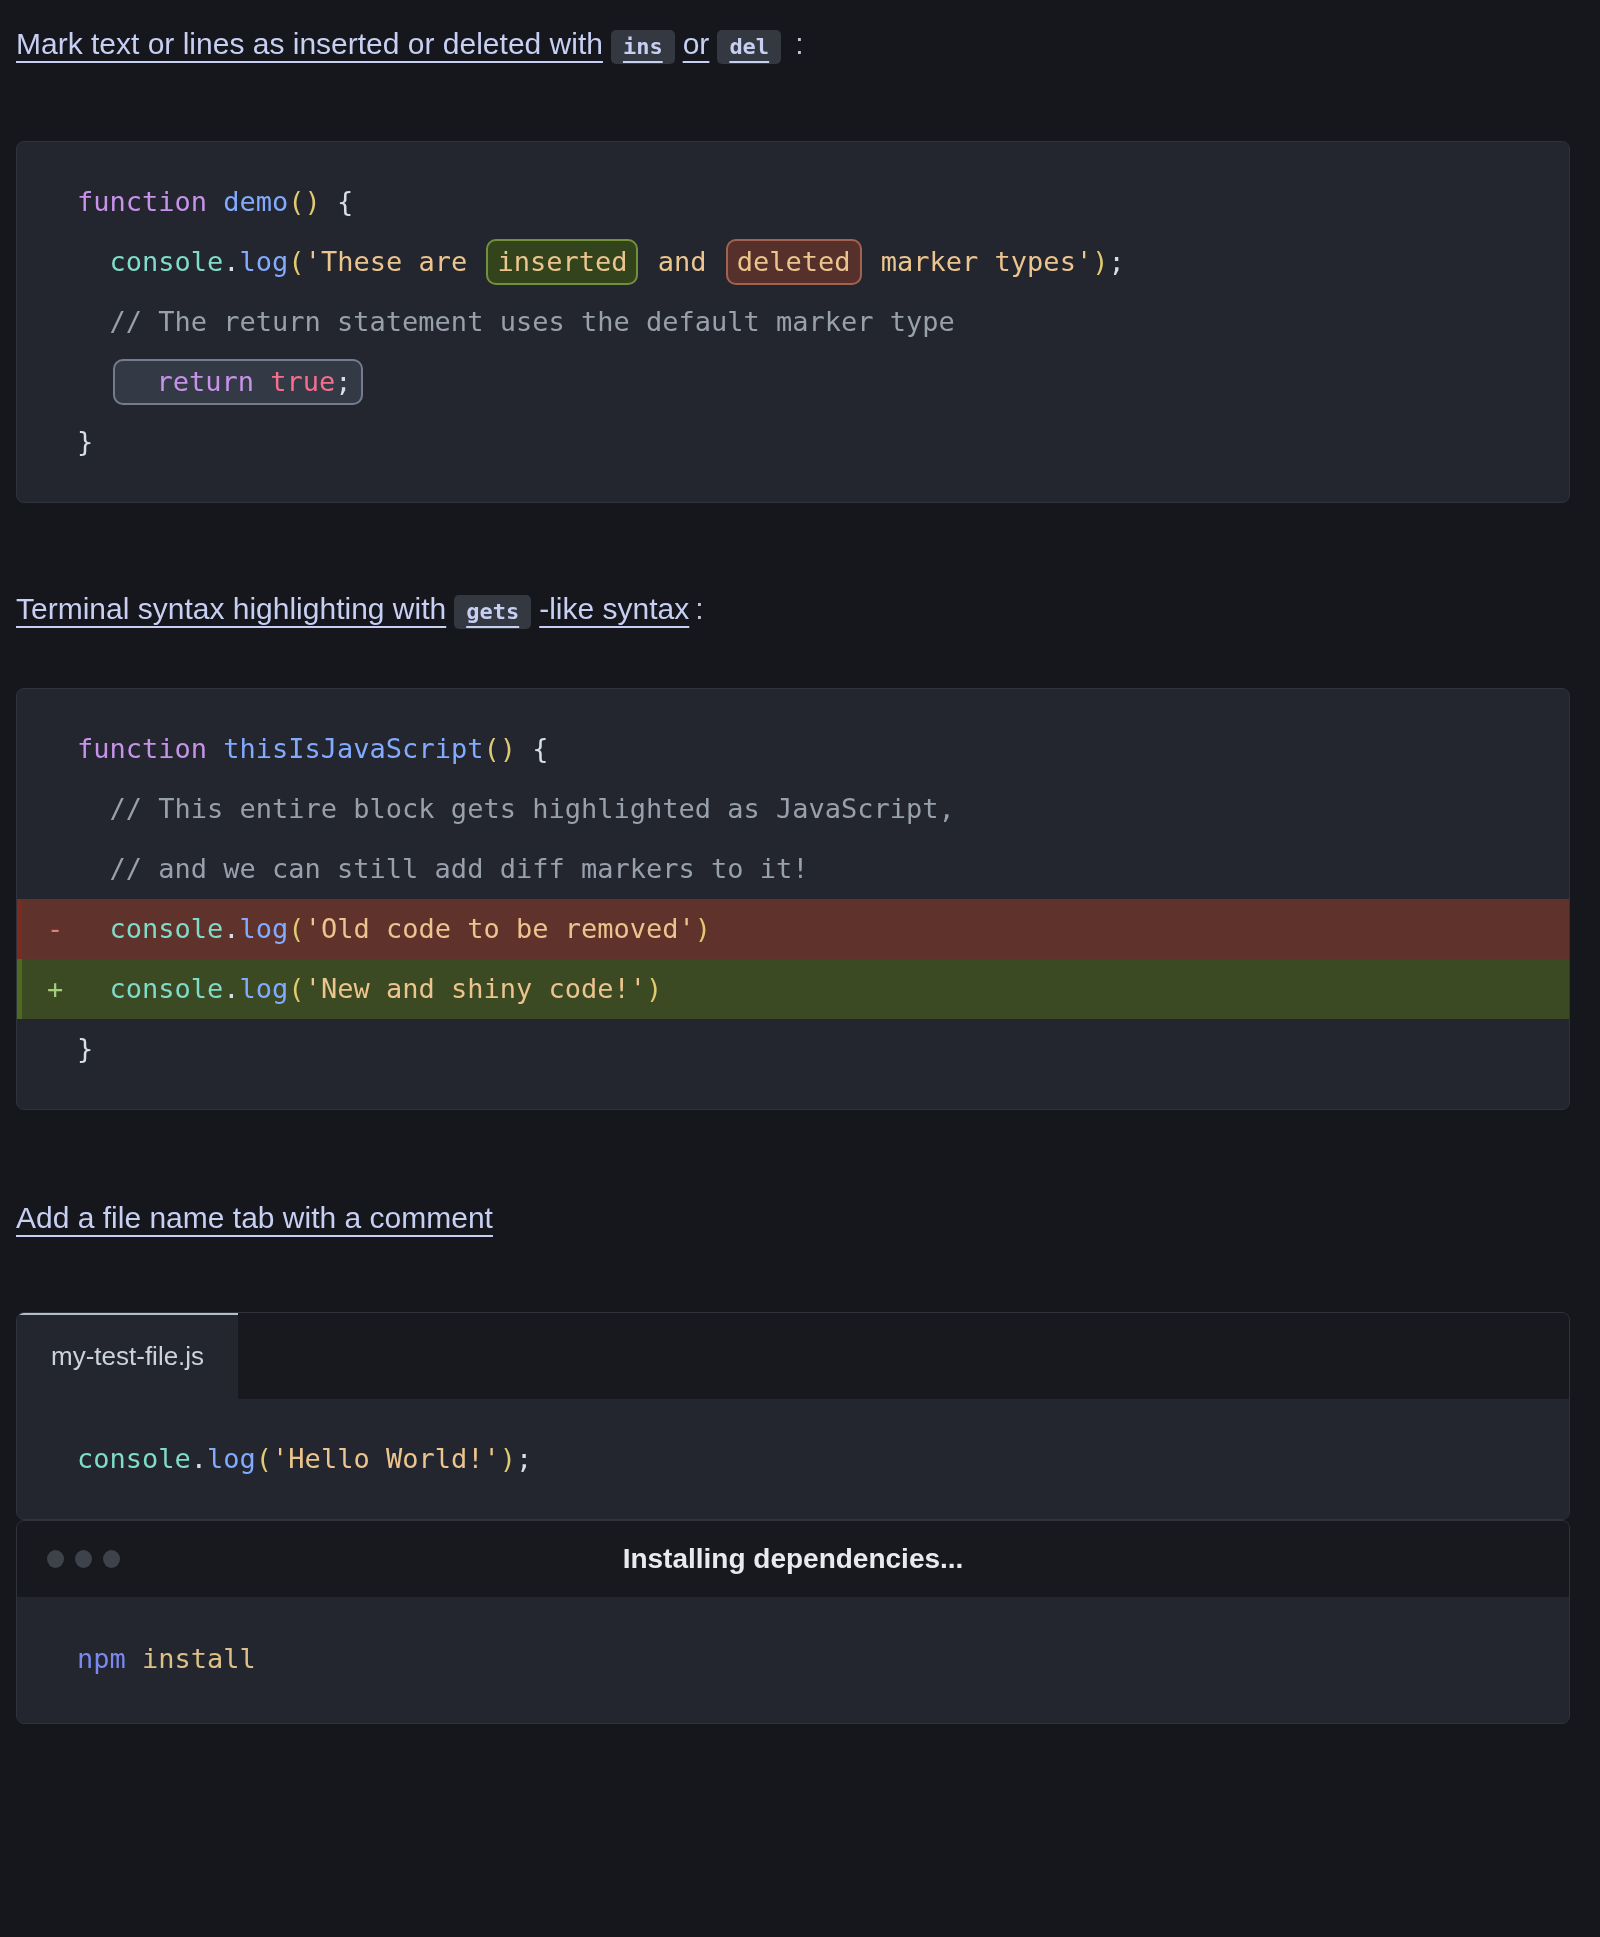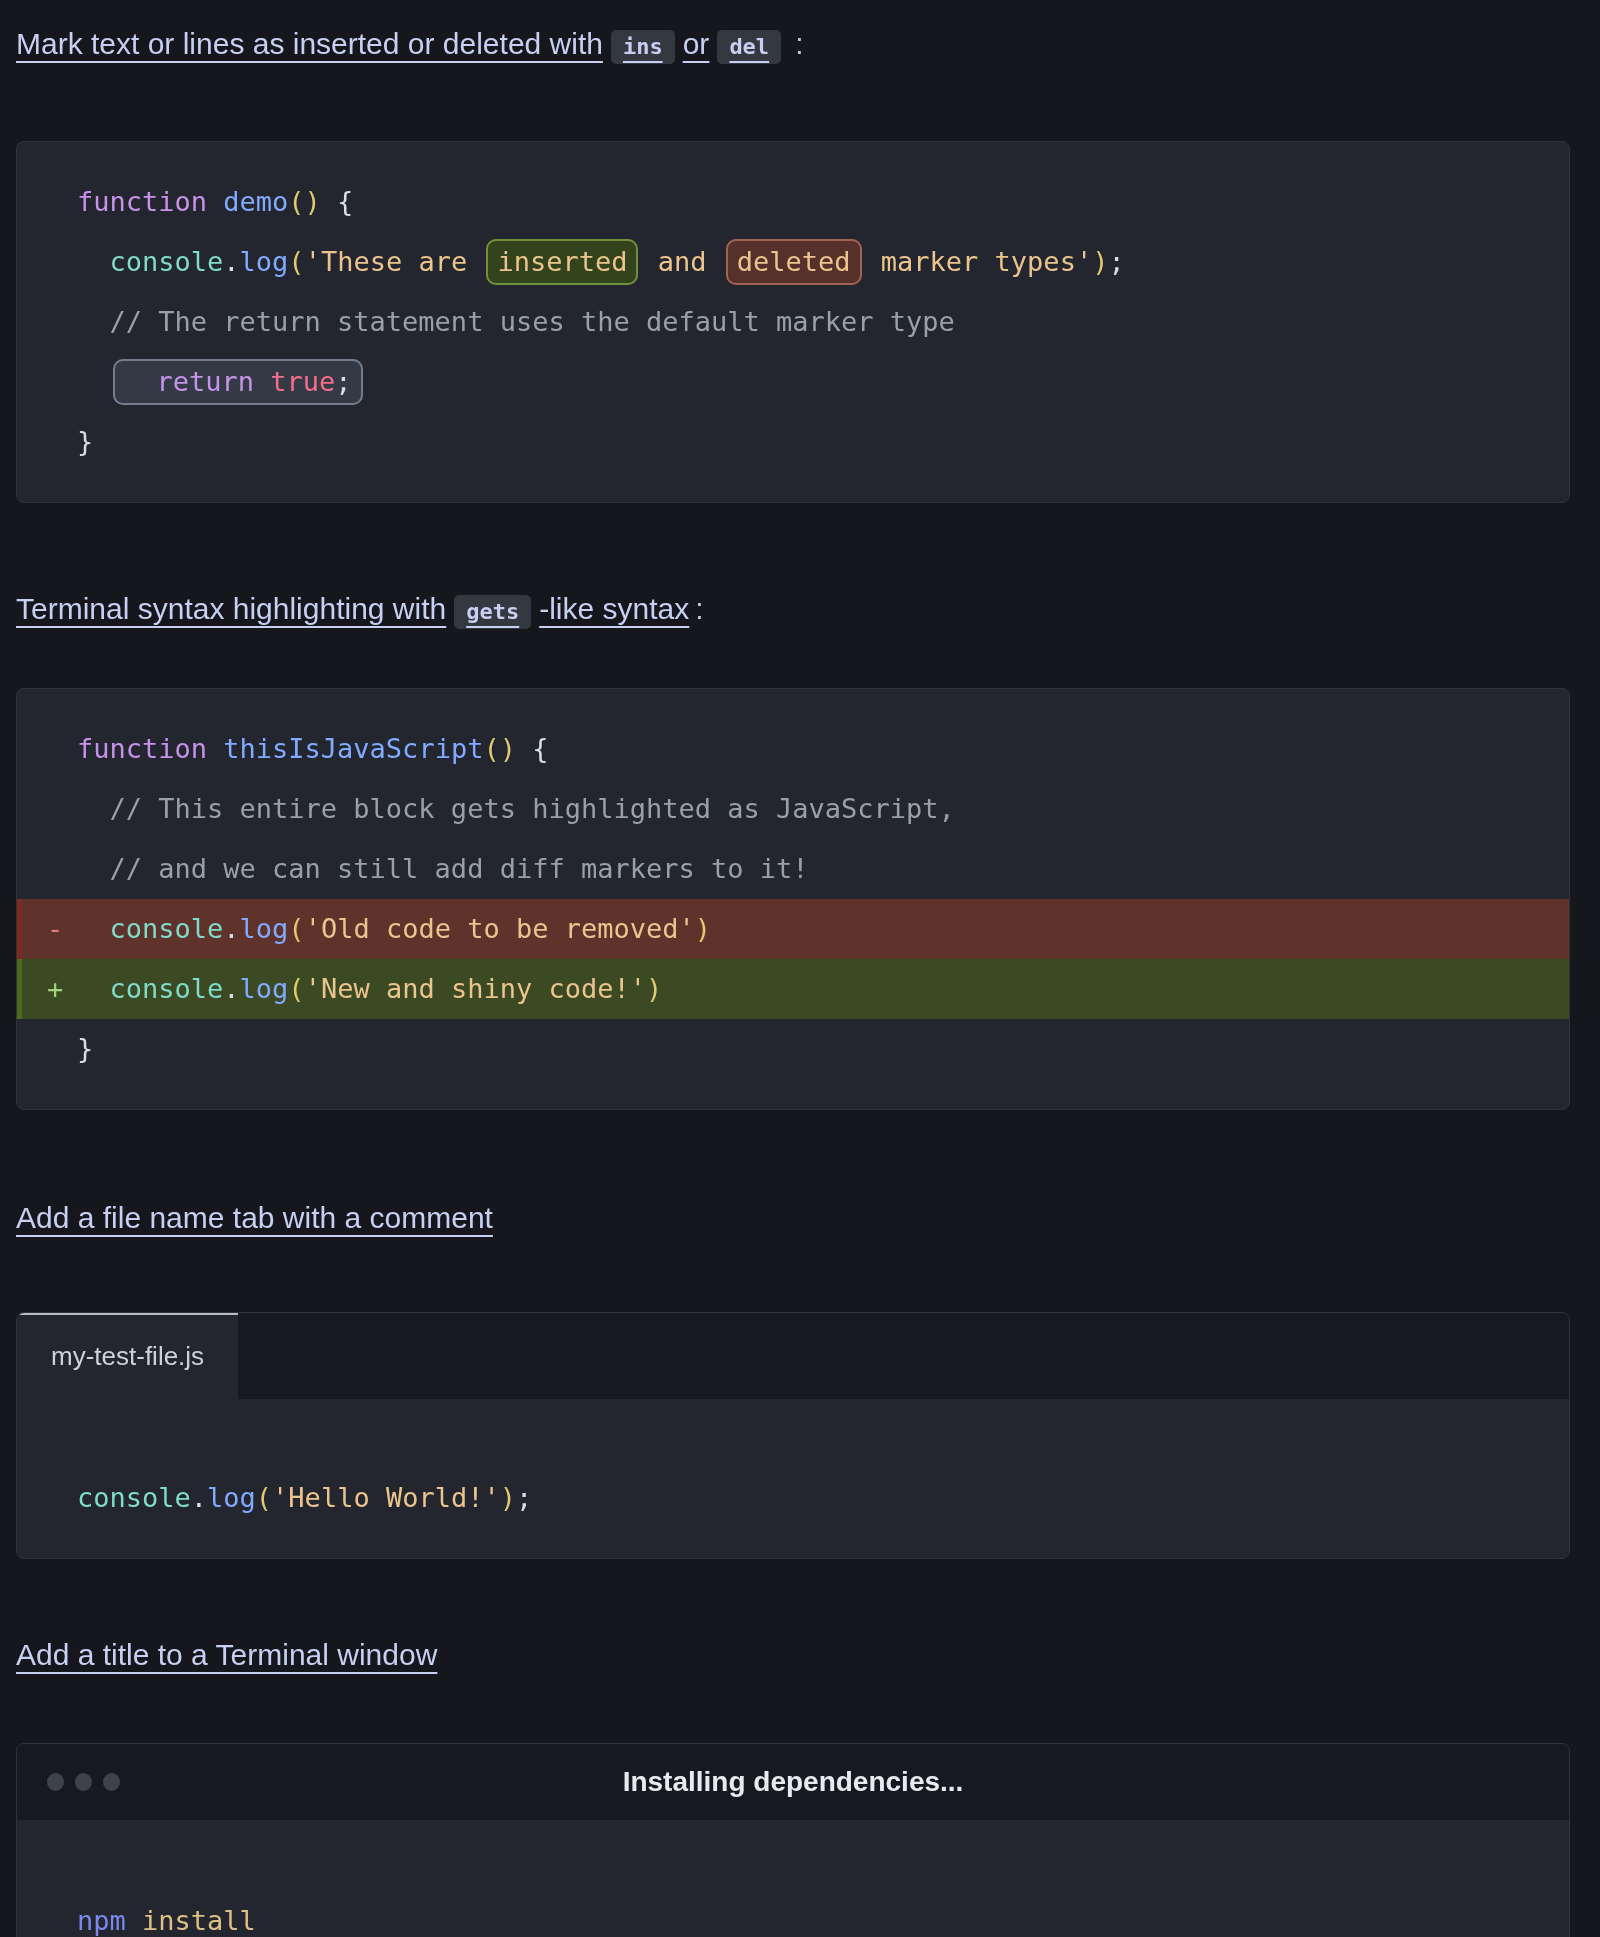--- a/index.html
+++ b/index.html
@@ -41,21 +41,21 @@
   }
   
   pre.code-frame {
     background: var(--codeBg);
     border: 1px solid var(--frameBorder);
     border-radius: 8px;
     overflow: hidden;
     padding: 30px 0;
     margin: 0;
   }
-  pre.code-frame.bare { border: none; border-radius: 0; margin-top: 39px; }
+  pre.code-frame.bare { border: none; border-radius: 0; }
   .line {
     position: relative;
     font-family: "DejaVu Sans Mono", monospace;
     font-size: 27px;
     line-height: 60px;
     white-space: pre;
     padding: 0 60px;
     color: var(--pnc);
   }
   .line .sign { position: absolute; left: 30px; }
@@ -138,23 +138,20 @@
     <a href="#"><span>Add a file name tab with a comment</span></a>
   </h2>
 
   <figure class="frame">
     <figcaption class="frame-header">
       <span class="file-tab">my-test-file.js</span>
     </figcaption>
     <pre class="code-frame bare body-file"><div class="line"><span class="tok-obj">console</span><span class="tok-pnc">.</span><span class="tok-fn">log</span><span class="tok-brk">(</span><span class="tok-str">'Hello World!'</span><span class="tok-brk">)</span><span class="tok-pnc">;</span></div></pre>
   </figure>
 
-  <h2 class="section-heading h4">
-    <a href="#"><span>Add a title to a Terminal window</span></a>
-  </h2>
 
   <figure class="frame">
     <figcaption class="frame-header terminal-header">
       <span class="dots">
         <span class="dot"></span>
         <span class="dot"></span>
         <span class="dot"></span>
       </span>
       <span class="terminal-title">Installing dependencies...</span>
     </figcaption>

